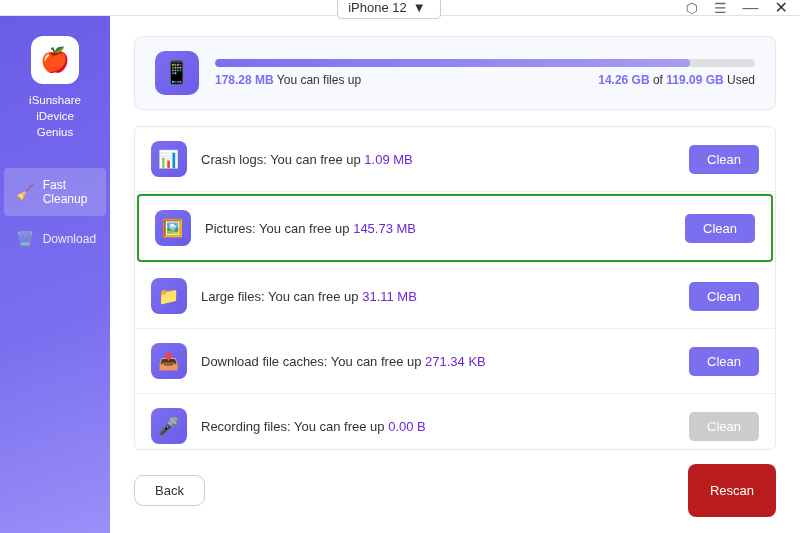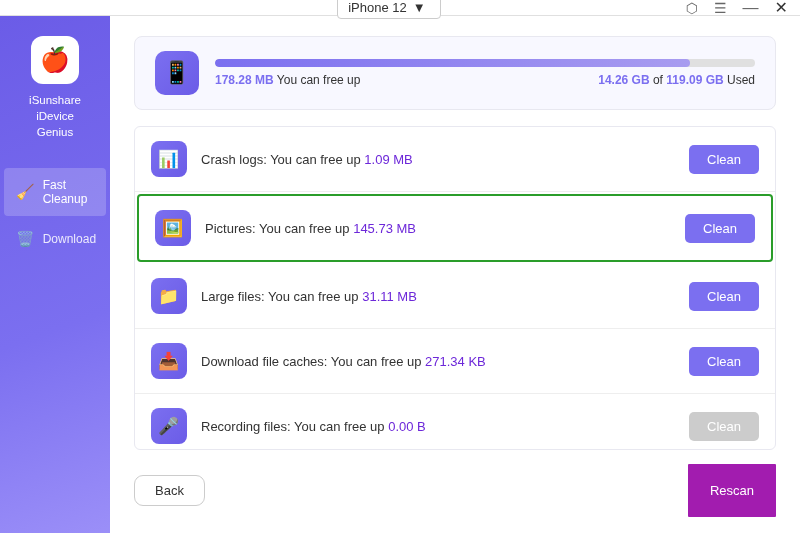--- a/index.html
+++ b/index.html
@@ -247,24 +247,24 @@
     .back-btn {
       background: white;
       color: #333;
       border: 1px solid #ccc;
       border-radius: 9px;
       padding: 7px 20px;
       font-size: 13px;
       cursor: pointer;
     }
     .rescan-btn {
-      background: #a21caf;
+      background: #b91c1c;
       color: white;
       border: none;
-      border-radius: 1px;
+      border-radius: 8px;
       padding: 19px 22px;
       font-size: 13px;
       cursor: pointer;
     }
     .title-dropdown-wrap {
       position: relative;
       display: inline-flex;
       align-items: center;
       border: 1px solid #ccc;
       border-radius: 4px;
@@ -329,21 +329,21 @@
 
     <div class="storage-header">
       <div class="phone-icon-big">📱</div>
       <div class="storage-info">
         <div class="storage-bar-container">
           <div class="storage-bar-fill"></div>
         </div>
         <div class="storage-text">
           <span class="free-up-text">
             <span class="highlight">178.28 MB</span>
-            <span> You can free up</span>
+            <span> You can files up</span>
           </span>
           <span class="used-text">
             <span class="highlight">14.26 GB</span>
             <span> of </span>
             <span class="highlight">119.09 GB</span>
             <span> Used</span>
           </span>
         </div>
       </div>
     </div>

